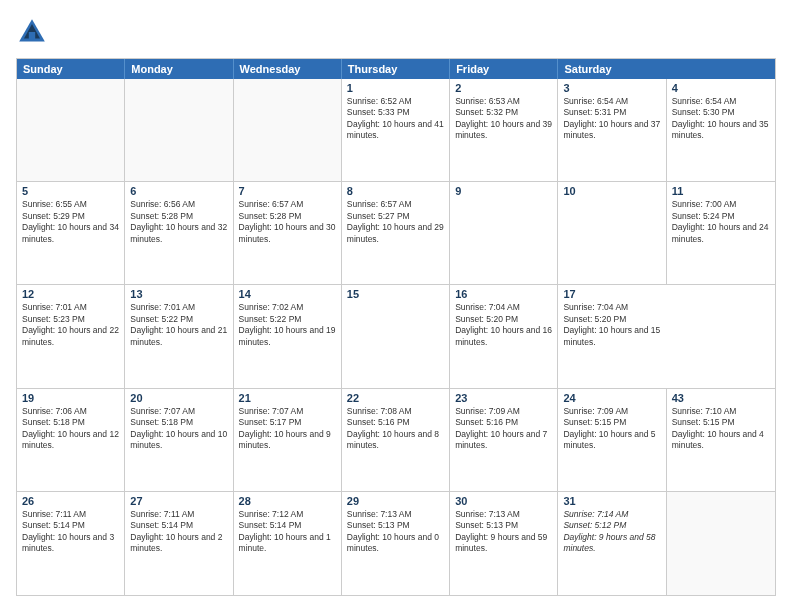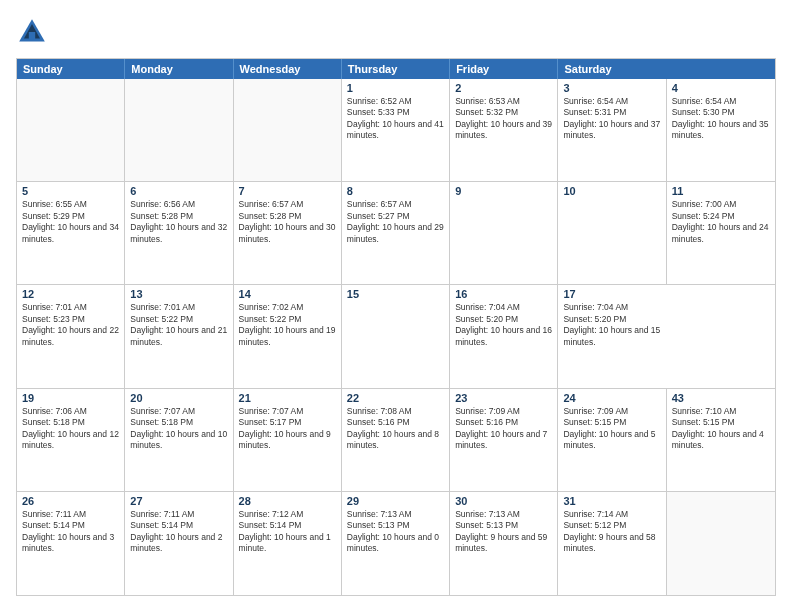--- a/index.html
+++ b/index.html
@@ -305,21 +305,21 @@
 Daylight: 10 hours and 0 minutes.</div>
           </div>
           <div class="cal-cell">
             <div class="day-num">30</div>
             <div class="cell-detail" style="white-space: pre-line;">Sunrise: 7:13 AM
 Sunset: 5:13 PM
 Daylight: 9 hours and 59 minutes.</div>
           </div>
           <div class="cal-cell">
             <div class="day-num">31</div>
-            <div class="cell-detail" style="white-space: pre-line;">Sunrise: 7:14 AM
+            <div class="cell-detail" style="white-space: pre-line; font-style: italic;">Sunrise: 7:14 AM
 Sunset: 5:12 PM
 Daylight: 9 hours and 58 minutes.</div>
           </div>
           <div class="cal-cell empty"></div>
         </div>
       </div>
   </div>
 </div>
 
 </body></html>

